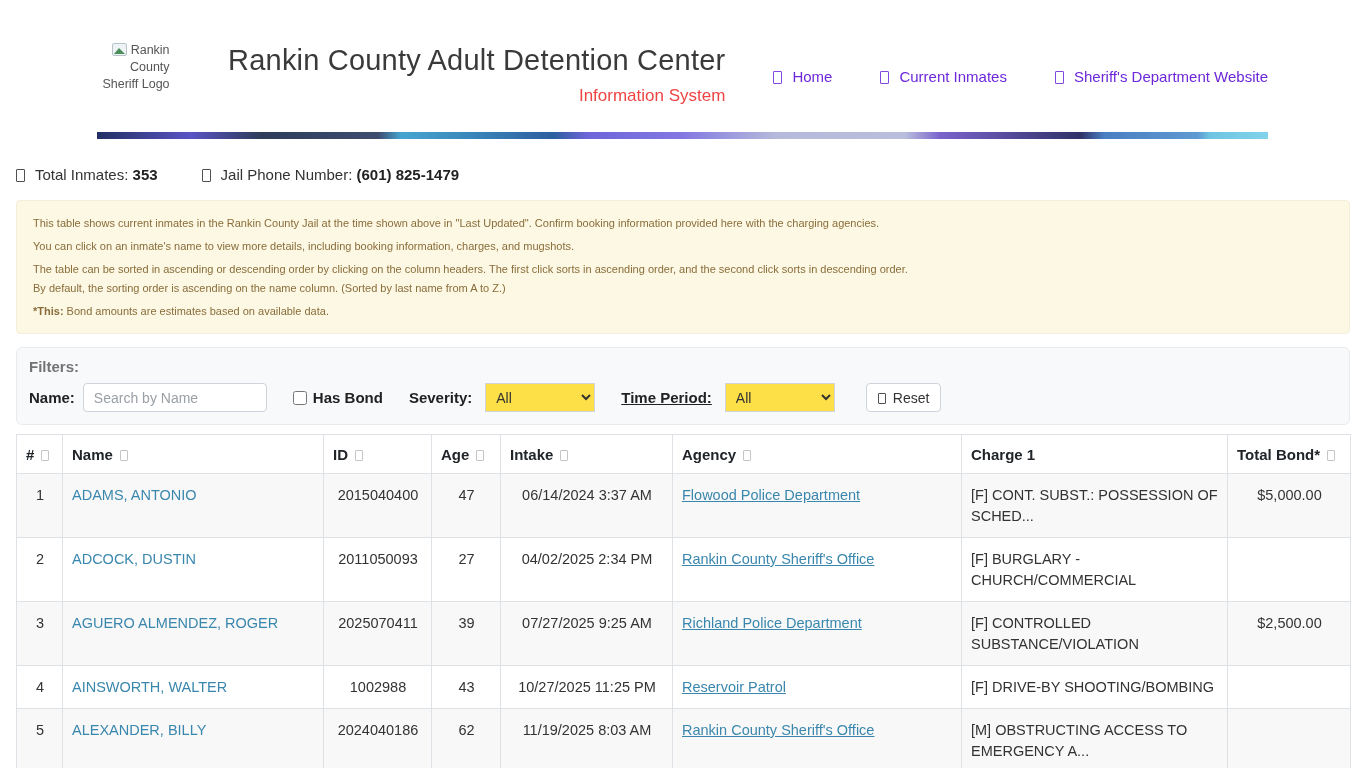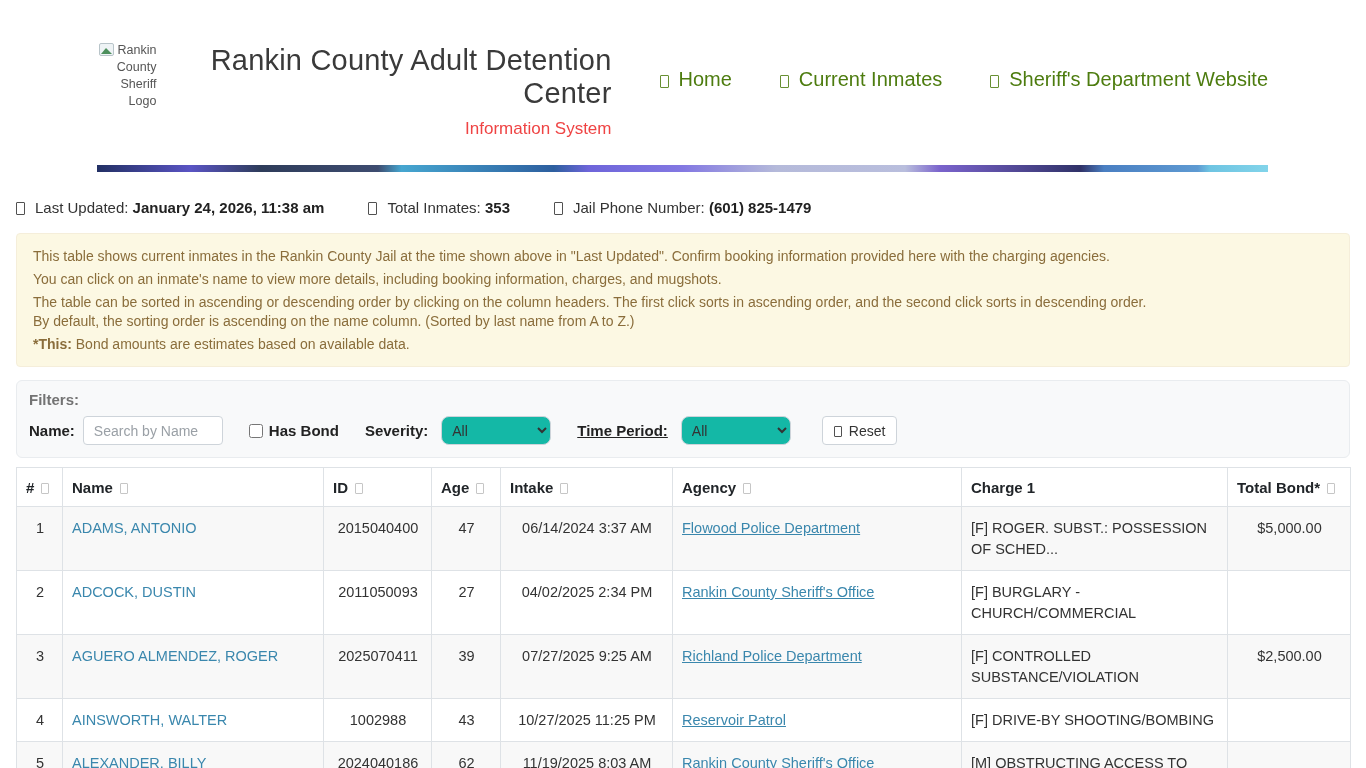--- a/index.html
+++ b/index.html
@@ -12,58 +12,58 @@
   .logo-box { width: 82px; margin-top: 14px; font-size: 12.5px; line-height: 17px;
     color: #555; text-align: right; }
   .broken-img { display: inline-block; width: 15px; height: 13px; border: 1px solid #b8c4c9;
     border-radius: 2px; vertical-align: -2px; margin-right: 4px; position: relative; overflow: hidden; background:#eef3f5;}
   .broken-img::after { content:""; position: absolute; left: 1px; bottom: 1px; width: 0; height: 0;
     border-left: 5px solid transparent; border-right: 6px solid transparent; border-bottom: 6px solid #4d8f5c; }
   .title-block { width: 628px; text-align: right; margin-top: 16px; }
   .title-block h1 { font-size: 29px; font-weight: 400; color: #3a3a3a; letter-spacing: 0.2px; }
   .subtitle { font-size: 17px; color: #ef4444; margin-top: 9px; }
   nav.main-nav { display: flex; gap: 48px; margin-left: 48px; margin-top: 40px; white-space: nowrap; }
-  nav.main-nav a { color: #4d7c0f; text-decoration: none; font-size: 20px; }
+  nav.main-nav a { color: #6d28d9; text-decoration: none; font-size: 15px; }
   .tofu { display: inline-block; width: 9px; height: 13px; border: 1px solid currentColor;
     border-radius: 1px; vertical-align: -2px; margin-right: 10px; opacity: .85; }
 
   .gradient-bar { height: 7px; margin: 26px 98px 0 97px;
     background: linear-gradient(90deg,
       #223064 0%, #5a54c4 8%, #2e3c5a 14%, #3e4c70 24%,
       #46a6d0 26%, #2d5f9f 39%, #6e65da 42%, #8378e2 50%,
       #b5bada 58%, #b9bedd 69%, #7a63cc 72%, #303268 84%,
       #4a7fc2 86%, #5e9ad2 94%, #6ec4e2 95%, #82d4ea 100%); }
 
   
   .status-bar { margin: 27px 16px 0; display: flex; gap: 44px; font-size: 15px; color: #333; }
   .status-item b { color: #222; }
 
   
   .notice { margin: 17px 16px 0; background: #fcf8e3; border: 1px solid #f5eeda;
-    border-radius: 4px; padding: 13px 16px 12px; color: #8a6d3b; font-size: 14px; line-height: 19px; }
+    border-radius: 4px; padding: 13px 16px 12px; color: #8a6d3b; font-size: 11px; line-height: 19px; }
   .notice p { margin-bottom: 4px; }
   .notice p.tight { margin-bottom: 0; }
   .notice p:last-child { margin-bottom: 0; }
   .notice b { font-weight: 700; }
 
   
   .filters { margin: 13px 16px 0; background: #f8f9fa; border: 1px solid #e9ecef;
     border-radius: 6px; padding: 10px 12px 12px; }
   .filters-title { font-size: 15px; font-weight: 700; color: #737373; }
   .filters-row { display: flex; align-items: center; margin-top: 8px; font-size: 15px; }
   .filters-row label.lbl { font-weight: 700; color: #222; text-align: center; }
-  .filters input[type="text"] { width: 140px; height: 29px; border: 1px solid #ced4da;
+  .filters input[type="text"] { width: 184px; height: 29px; border: 1px solid #ced4da;
     border-radius: 4px; padding: 0 10px; font-size: 14px; margin-left: 8px; color:#333;
     font-family: "Liberation Sans", sans-serif; }
   .filters input[type="text"]::placeholder { color: #9aa0a6; }
   .chk-wrap { display: flex; align-items: center; margin-left: 26px; font-weight: 700; color:#222; }
   .chk-wrap input { width: 14px; height: 14px; margin-right: 6px; }
   .sev-lbl { margin-left: 26px; }
-  .filters select { width: 110px; height: 29px; border: 1px solid #ced4da; border-radius: 8px;
-    margin-left: 13px; font-size: 14px; color: #333; background: #14b8a6; padding: 0 6px;
+  .filters select { width: 110px; height: 29px; border: 1px solid #ced4da; border-radius: 0;
+    margin-left: 13px; font-size: 14px; color: #333; background: #fde047; padding: 0 6px;
     font-family: "Liberation Sans", sans-serif; }
   .tp-lbl { margin-left: 26px; text-decoration: underline; }
   .reset-btn { margin-left: 31px; height: 29px; background: #fff; border: 1px solid #ced4da;
     border-radius: 4px; font-size: 14px; color: #333; padding: 0 11px; cursor: pointer;
     font-family: "Liberation Sans", sans-serif; }
   .reset-btn .tofu { width: 8px; height: 11px; margin-right: 7px; vertical-align: -1px; }
 
   
   .table-wrap { margin: 9px 16px 0; }
   table { width: 1334px; border-collapse: collapse; table-layout: fixed; font-size: 14.5px; }
@@ -94,24 +94,20 @@
   <nav class="main-nav">
     <a href="#"><span class="tofu"></span><span>Home</span></a>
     <a href="#"><span class="tofu"></span><span>Current Inmates</span></a>
     <a href="#"><span class="tofu"></span><span>Sheriff's Department Website</span></a>
   </nav>
 </header>
 
 <div class="gradient-bar"></div>
 
 <div class="status-bar">
-  <div class="status-item">
-    <span class="tofu"></span><span>Last Updated:</span>
-    <b>January 24, 2026, 11:38 am</b>
-  </div>
   <div class="status-item">
     <span class="tofu"></span><span>Total Inmates:</span>
     <b>353</b>
   </div>
   <div class="status-item">
     <span class="tofu"></span><span>Jail Phone Number:</span>
     <b>(601) 825-1479</b>
   </div>
 </div>
 
@@ -165,21 +161,21 @@
       </tr>
     </thead>
     <tbody>
   <tr>
     <td class="center">1</td>
     <td><a href="#" class="name-link">ADAMS, ANTONIO</a></td>
     <td class="center">2015040400</td>
     <td class="center">47</td>
     <td class="center">06/14/2024 3:37 AM</td>
     <td><a href="#" class="agency-link">Flowood Police Department</a></td>
-    <td>[F] ROGER. SUBST.: POSSESSION OF SCHED...</td>
+    <td>[F] CONT. SUBST.: POSSESSION OF SCHED...</td>
     <td class="center">$5,000.00</td>
   </tr>
 
   <tr>
     <td class="center">2</td>
     <td><a href="#" class="name-link">ADCOCK, DUSTIN</a></td>
     <td class="center">2011050093</td>
     <td class="center">27</td>
     <td class="center">04/02/2025 2:34 PM</td>
     <td><a href="#" class="agency-link">Rankin County Sheriff's Office</a></td>

